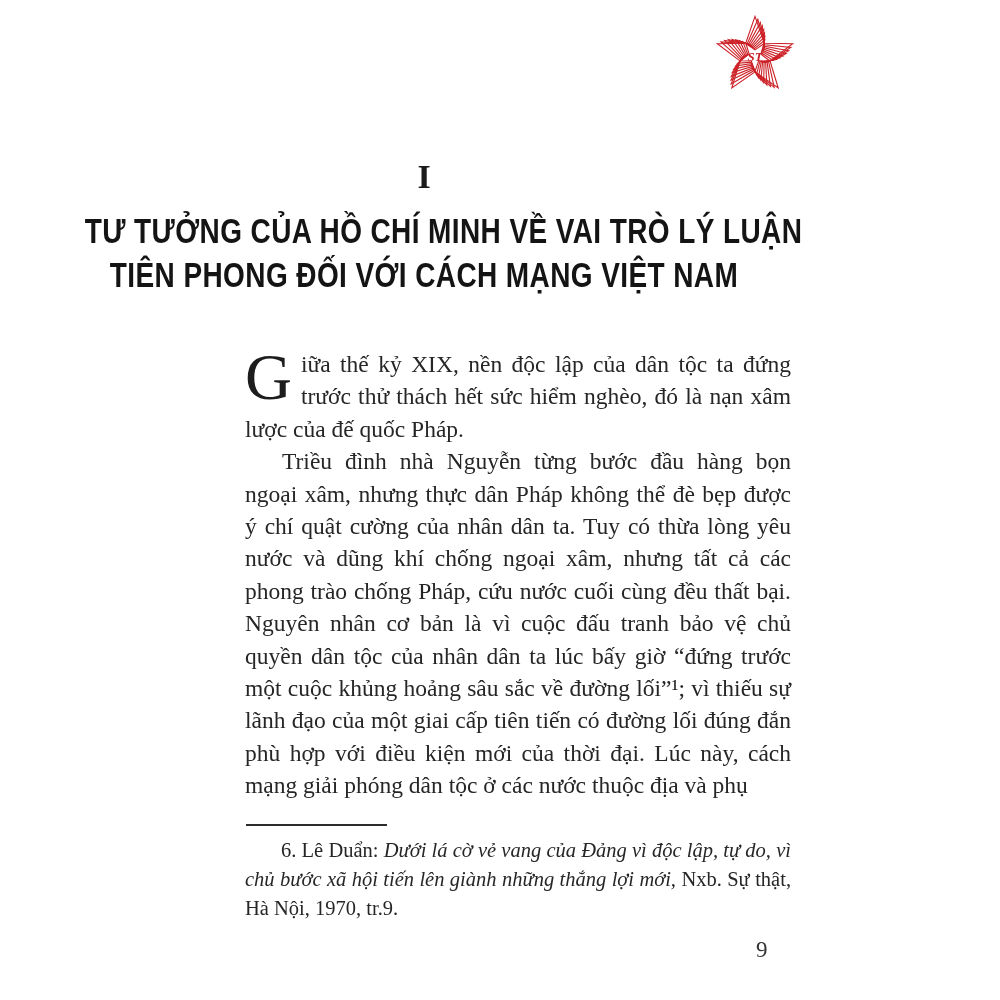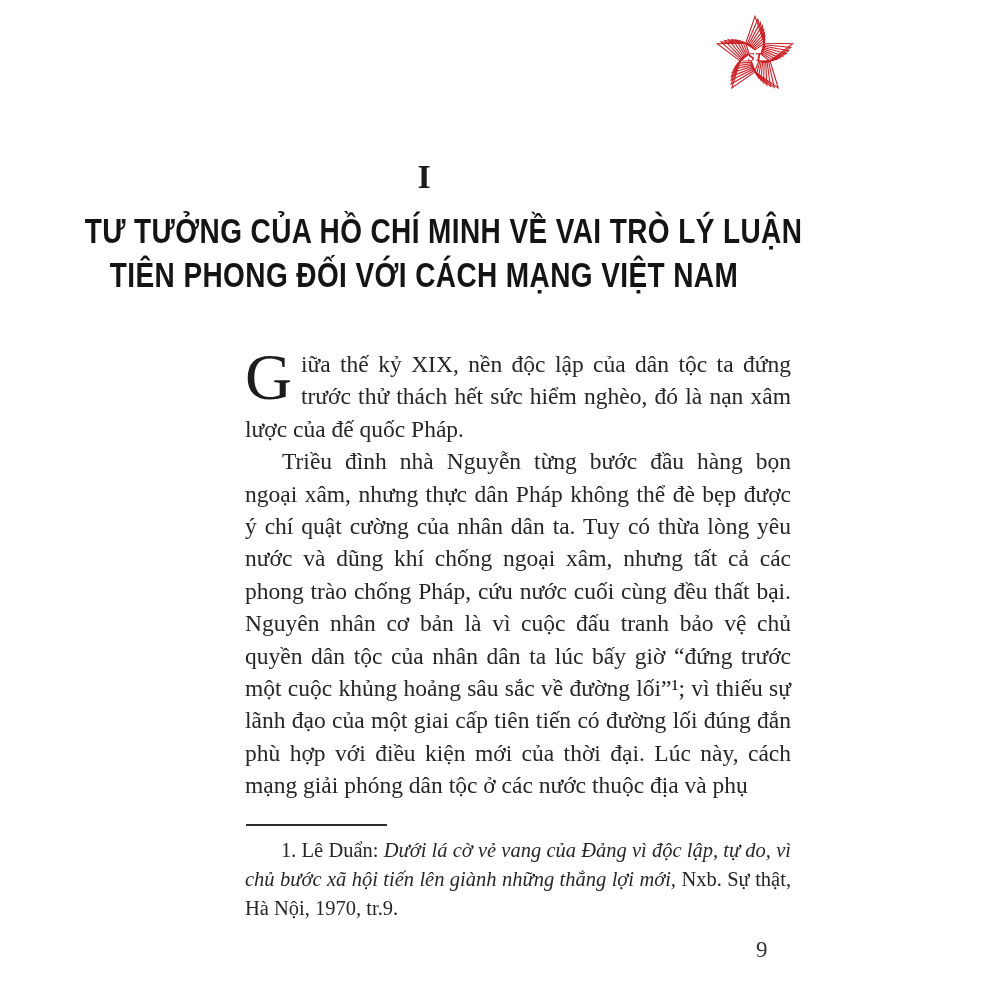--- a/index.html
+++ b/index.html
@@ -137,19 +137,19 @@
     <p>
       <span class="dropcap">G</span><span>iữa thế kỷ XIX, nền độc lập của dân tộc ta đứng trước thử thách hết sức hiểm nghèo, đó là nạn xâm lược của đế quốc Pháp.</span>
     </p>
     <p class="indented">Triều đình nhà Nguyễn từng bước đầu hàng bọn ngoại xâm, nhưng thực dân Pháp không thể đè bẹp được ý chí quật cường của nhân dân ta. Tuy có thừa lòng yêu nước và dũng khí chống ngoại xâm, nhưng tất cả các phong trào chống Pháp, cứu nước cuối cùng đều thất bại. Nguyên nhân cơ bản là vì cuộc đấu tranh bảo vệ chủ quyền dân tộc của nhân dân ta lúc bấy giờ “đứng trước một cuộc khủng hoảng sâu sắc về đường lối”¹; vì thiếu sự lãnh đạo của một giai cấp tiên tiến có đường lối đúng đắn phù hợp với điều kiện mới của thời đại. Lúc này, cách mạng giải phóng dân tộc ở các nước thuộc địa và phụ</p>
   </div>
 
   <div class="footnote-rule"></div>
 
   <div class="footnote">
     <p>
-      <span>1. Lê Duẩn: </span><span class="work-title">Dưới lá cờ vẻ vang của Đảng vì độc lập, tự do, vì chủ bước xã hội tiến lên giành những thắng lợi mới,</span><span> Nxb. Sự thật, Hà Nội, 1970, tr.9.</span>
+      <span>6. Lê Duẩn: </span><span class="work-title">Dưới lá cờ vẻ vang của Đảng vì độc lập, tự do, vì chủ bước xã hội tiến lên giành những thắng lợi mới,</span><span> Nxb. Sự thật, Hà Nội, 1970, tr.9.</span>
     </p>
   </div>
 
   <div class="page-number">9</div>
 
 </div>
 
 </body></html>

